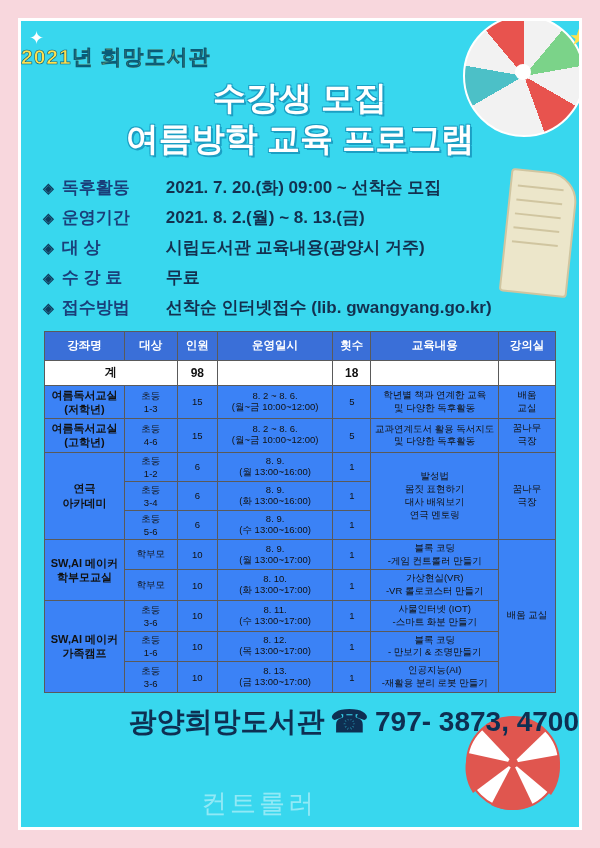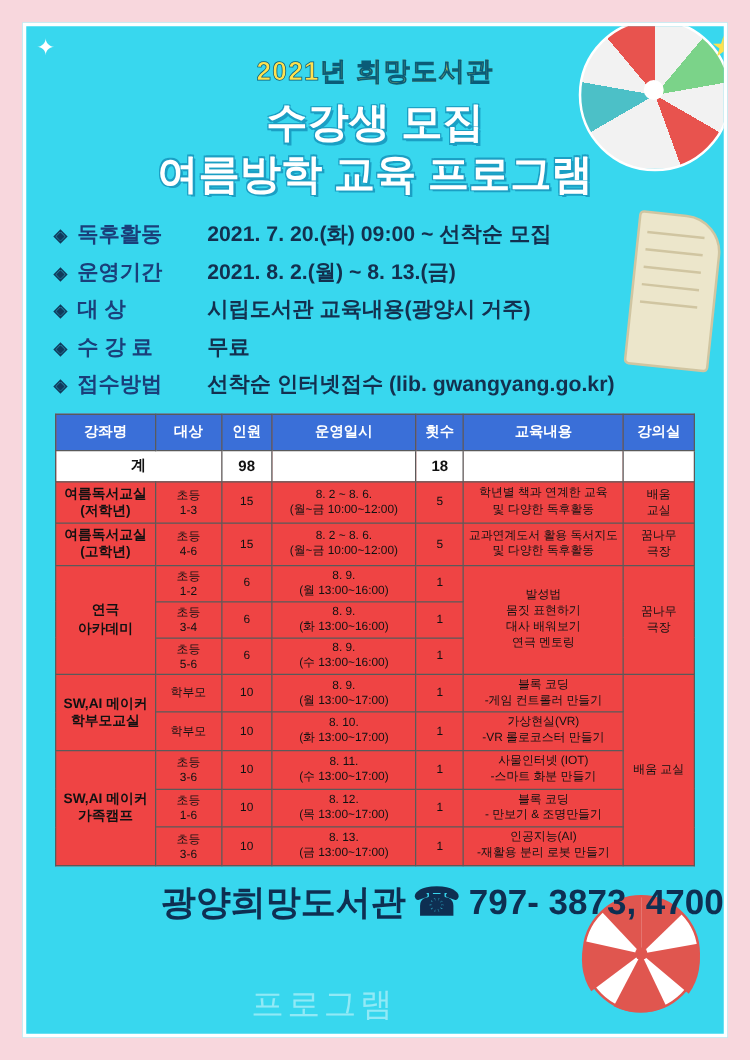--- a/index.html
+++ b/index.html
@@ -44,21 +44,21 @@
     position:absolute;right:6px;top:150px;width:64px;height:120px;
     background:#f6e7c9;border:2px solid #d9c59c;border-radius:4px 30px 4px 4px;
     transform:rotate(6deg);z-index:0;opacity:.95;
   }
   .doodle:before{content:"";position:absolute;left:6px;top:14px;width:46px;height:2px;background:#d9c59c;
     box-shadow:0 14px 0 #d9c59c,0 28px 0 #d9c59c,0 42px 0 #d9c59c,0 56px 0 #d9c59c;}
   .umbrella{position:absolute;right:6px;bottom:6px;width:120px;height:120px;z-index:0;}
   .wm{position:absolute;left:180px;bottom:6px;font-size:26px;color:rgba(255,255,255,.45);letter-spacing:3px;z-index:2;}
 
   .hdr-small{
-    text-align:center;margin-top:22px;
+    margin-top:22px;
     font-size:21px;font-weight:bold;color:#ffe14d;
     -webkit-text-stroke:0.6px #0a5c78;
     letter-spacing:1px;position:relative;z-index:3;
   }
   .hdr-main{
     text-align:center;margin-top:6px;
     font-size:33px;font-weight:bold;color:#ffffff;
     line-height:1.25;
     text-shadow:2px 2px 0 #1b9fc4, -1px -1px 0 #1b9fc4, 1px -1px 0 #1b9fc4, -1px 1px 0 #1b9fc4;
     position:relative;z-index:3;
@@ -67,21 +67,21 @@
     margin:16px 0 0 22px;position:relative;z-index:3;
   }
   .info-row{display:flex;align-items:baseline;margin-bottom:7px;font-size:17px;font-weight:bold;color:#103a5c;}
   .dia{color:#103a5c;margin-right:8px;font-size:14px;}
   .lbl{color:#1a3f7a;width:104px;display:inline-block;letter-spacing:0px;}
   .val{color:#13304f;}
 
   table{
     border-collapse:collapse;
     width:512px;margin:12px auto 0 auto;
-    background:#ef4444;
+    background:#3b82f6;
     position:relative;z-index:3;
     font-size:9.5px;
   }
   th,td{border:1px solid #5a5a5a;text-align:center;vertical-align:middle;padding:2px 1px;color:#111;}
   thead th{background:#3a6fd8;color:#ffffff;font-size:11.5px;font-weight:bold;height:24px;}
   .sum td{font-weight:bold;font-size:12px;height:20px;background:#fff;}
   td.name{font-weight:bold;font-size:11px;line-height:1.3;}
   td.desc{line-height:1.35;}
   .foot{
     text-align:right;margin-top:10px;position:relative;z-index:3;
@@ -243,14 +243,14 @@
         </tr>
       </tbody>
   </table>
 
   <div class="foot">
     <span>광양희망도서관</span>
     <span class="phone-ico">☎</span>
     <span>797- 3873, 4700</span>
   </div>
 
-  <div class="wm">프로그램</div>
+  <div class="wm">컨트롤러</div>
 </div>
 
 </body></html>

